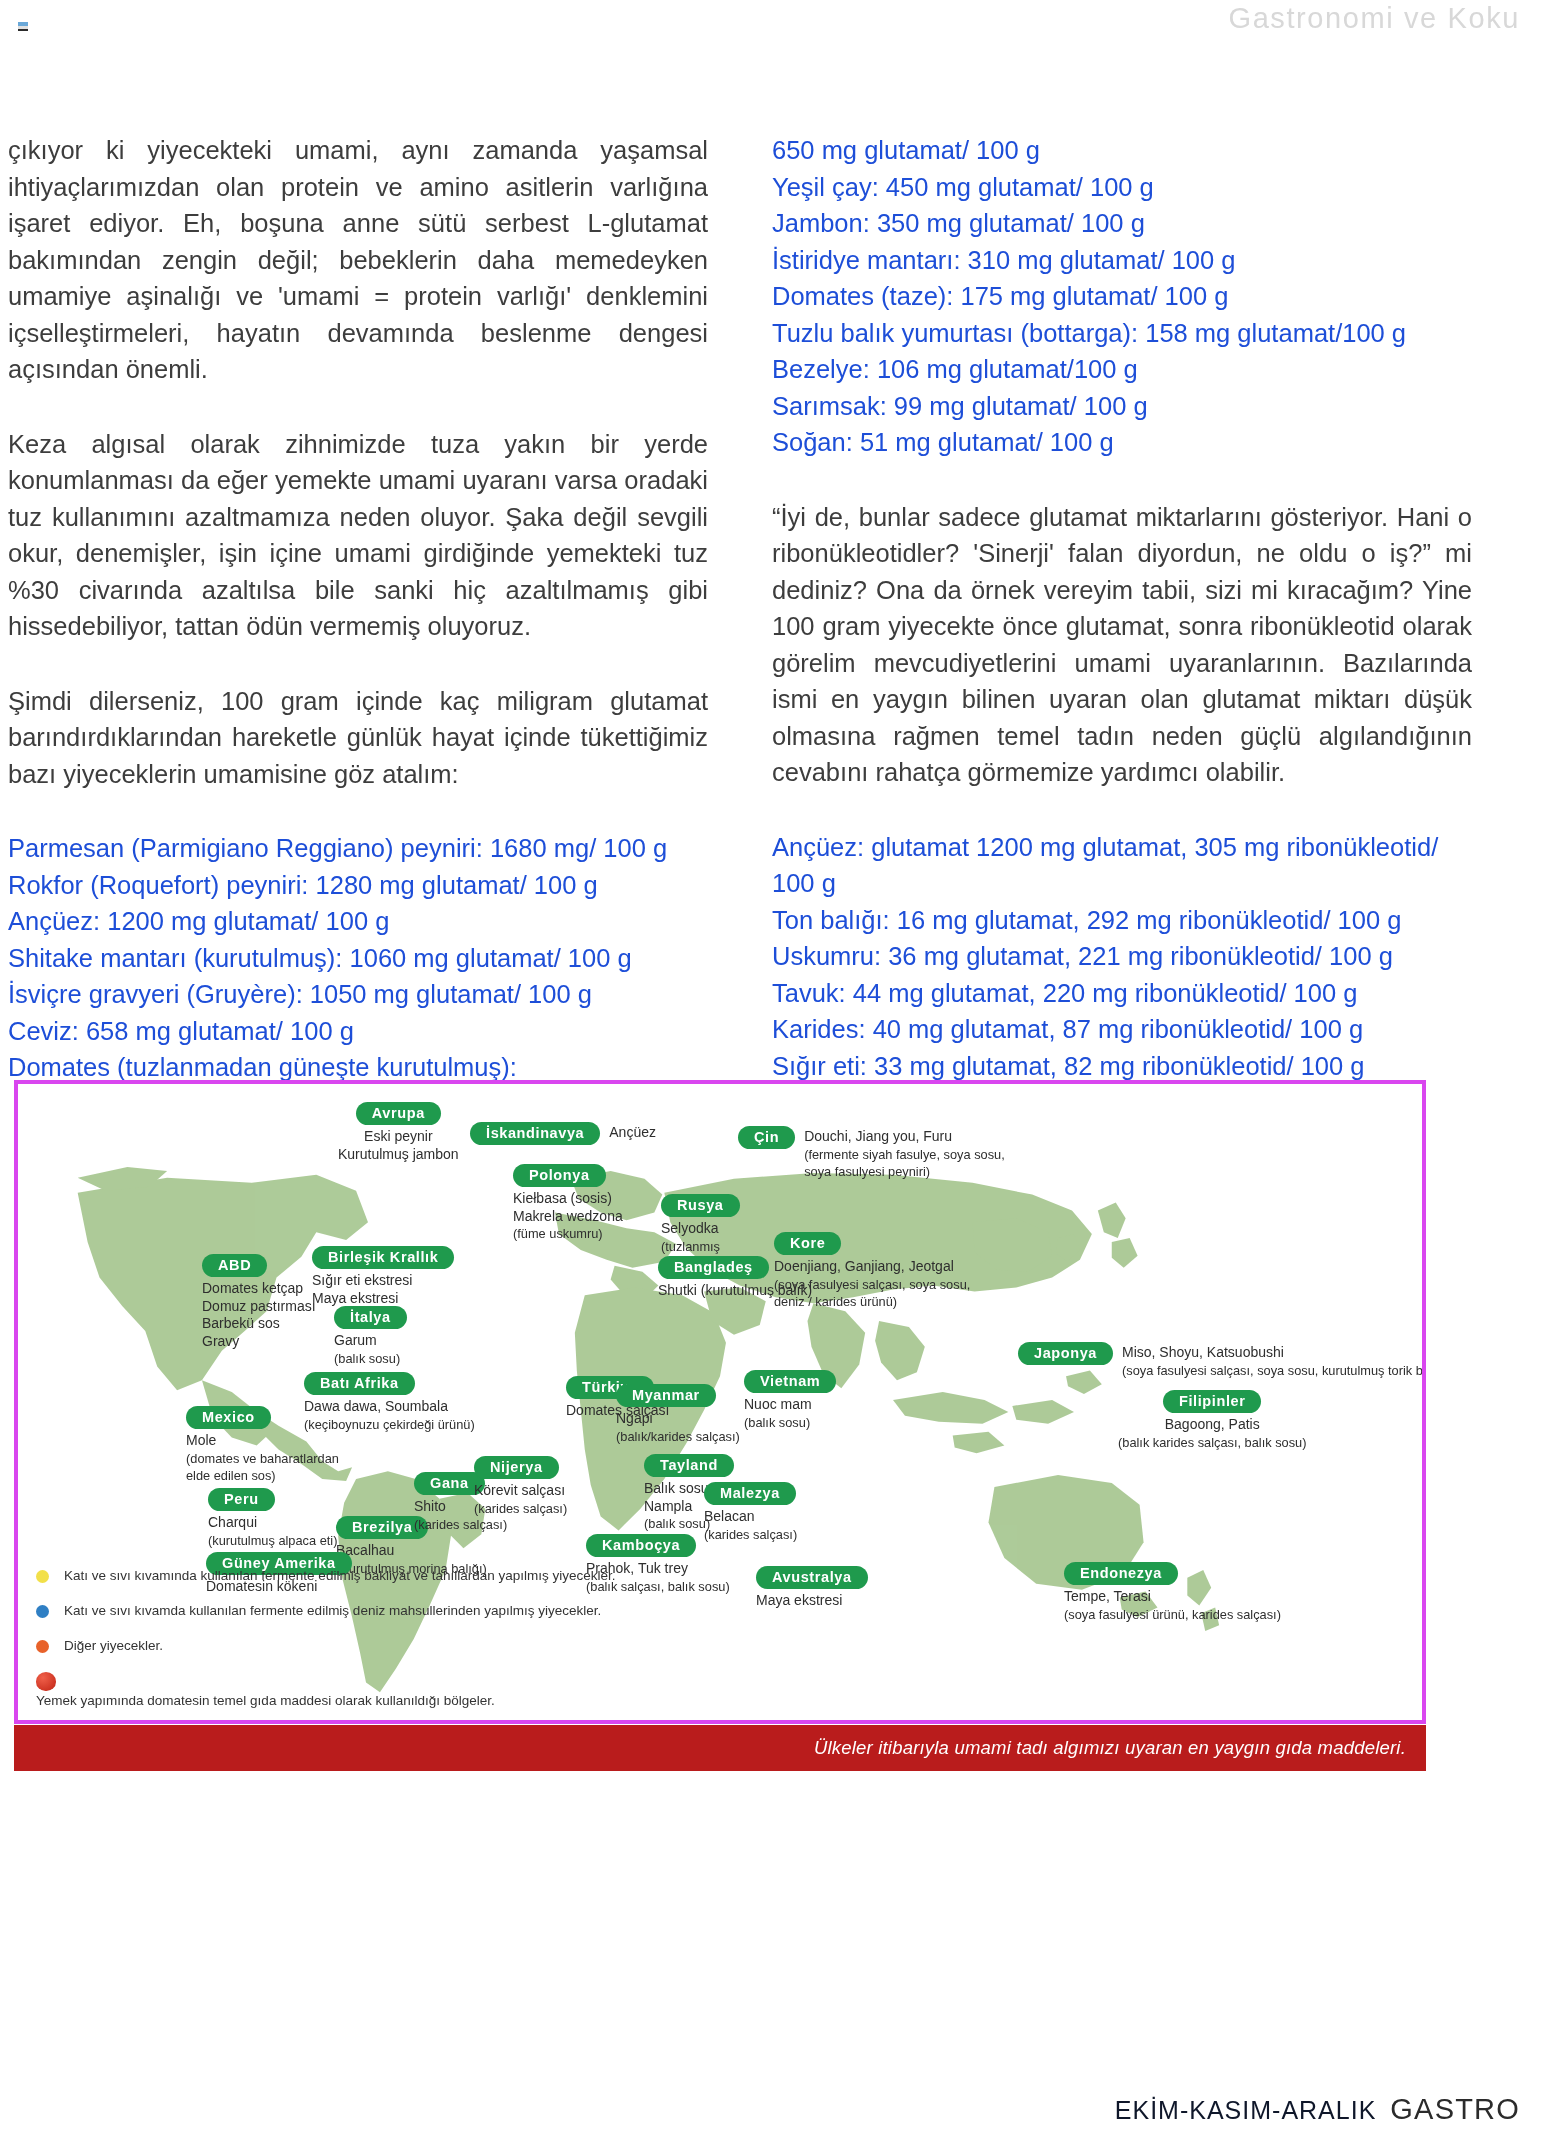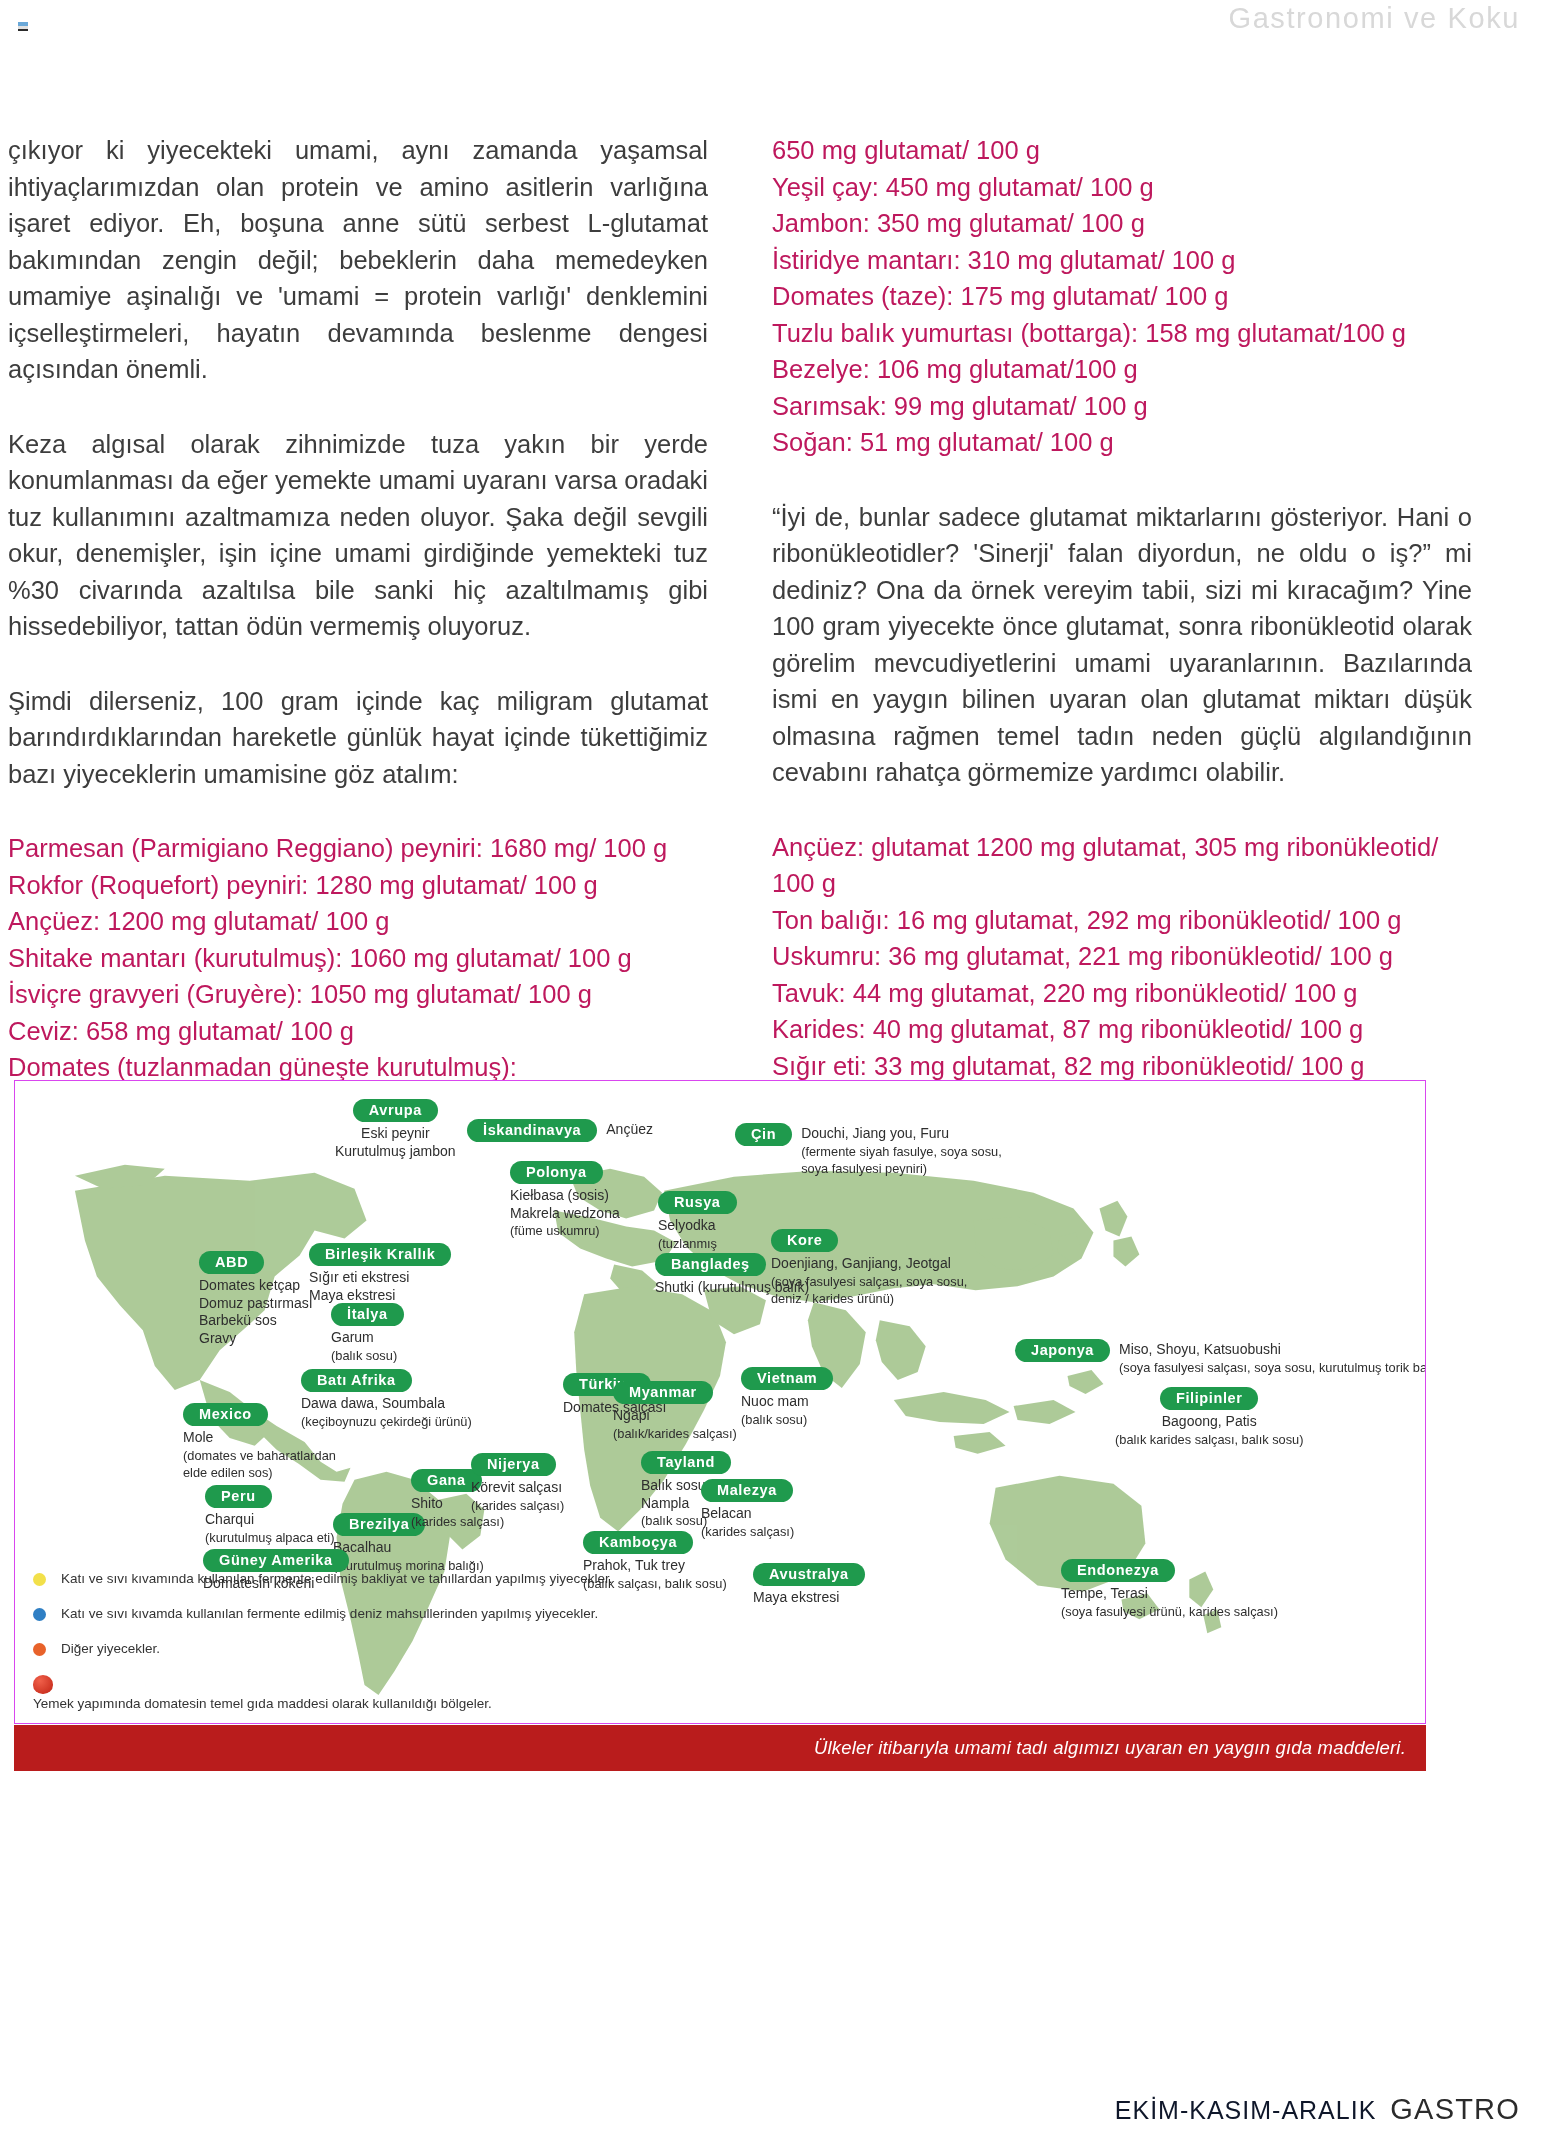--- a/index.html
+++ b/index.html
@@ -64,33 +64,33 @@
   p.body-text:last-child { margin-bottom: 0; }
 
   ul.data-list {
     list-style: none;
     margin: 0 0 38px 0;
     padding: 0;
   }
   ul.data-list li {
     font-size: 25.5px;
     line-height: 36.5px;
-    color: #be185d;
+    color: #1d4ed8;
     font-weight: 300;
     white-space: normal;
   }
 
   
   .map-figure {
     position: absolute;
     left: 14px;
     top: 1080px;
     width: 1412px;
     height: 644px;
-    border: 1px solid #d946ef;
+    border: 4px solid #d946ef;
     background: #ffffff;
     overflow: hidden;
   }
   .map-canvas {
     position: absolute;
     inset: 0;
   }
   .map-svg { position: absolute; inset: 0; width: 100%; height: 100%; }
 
   

